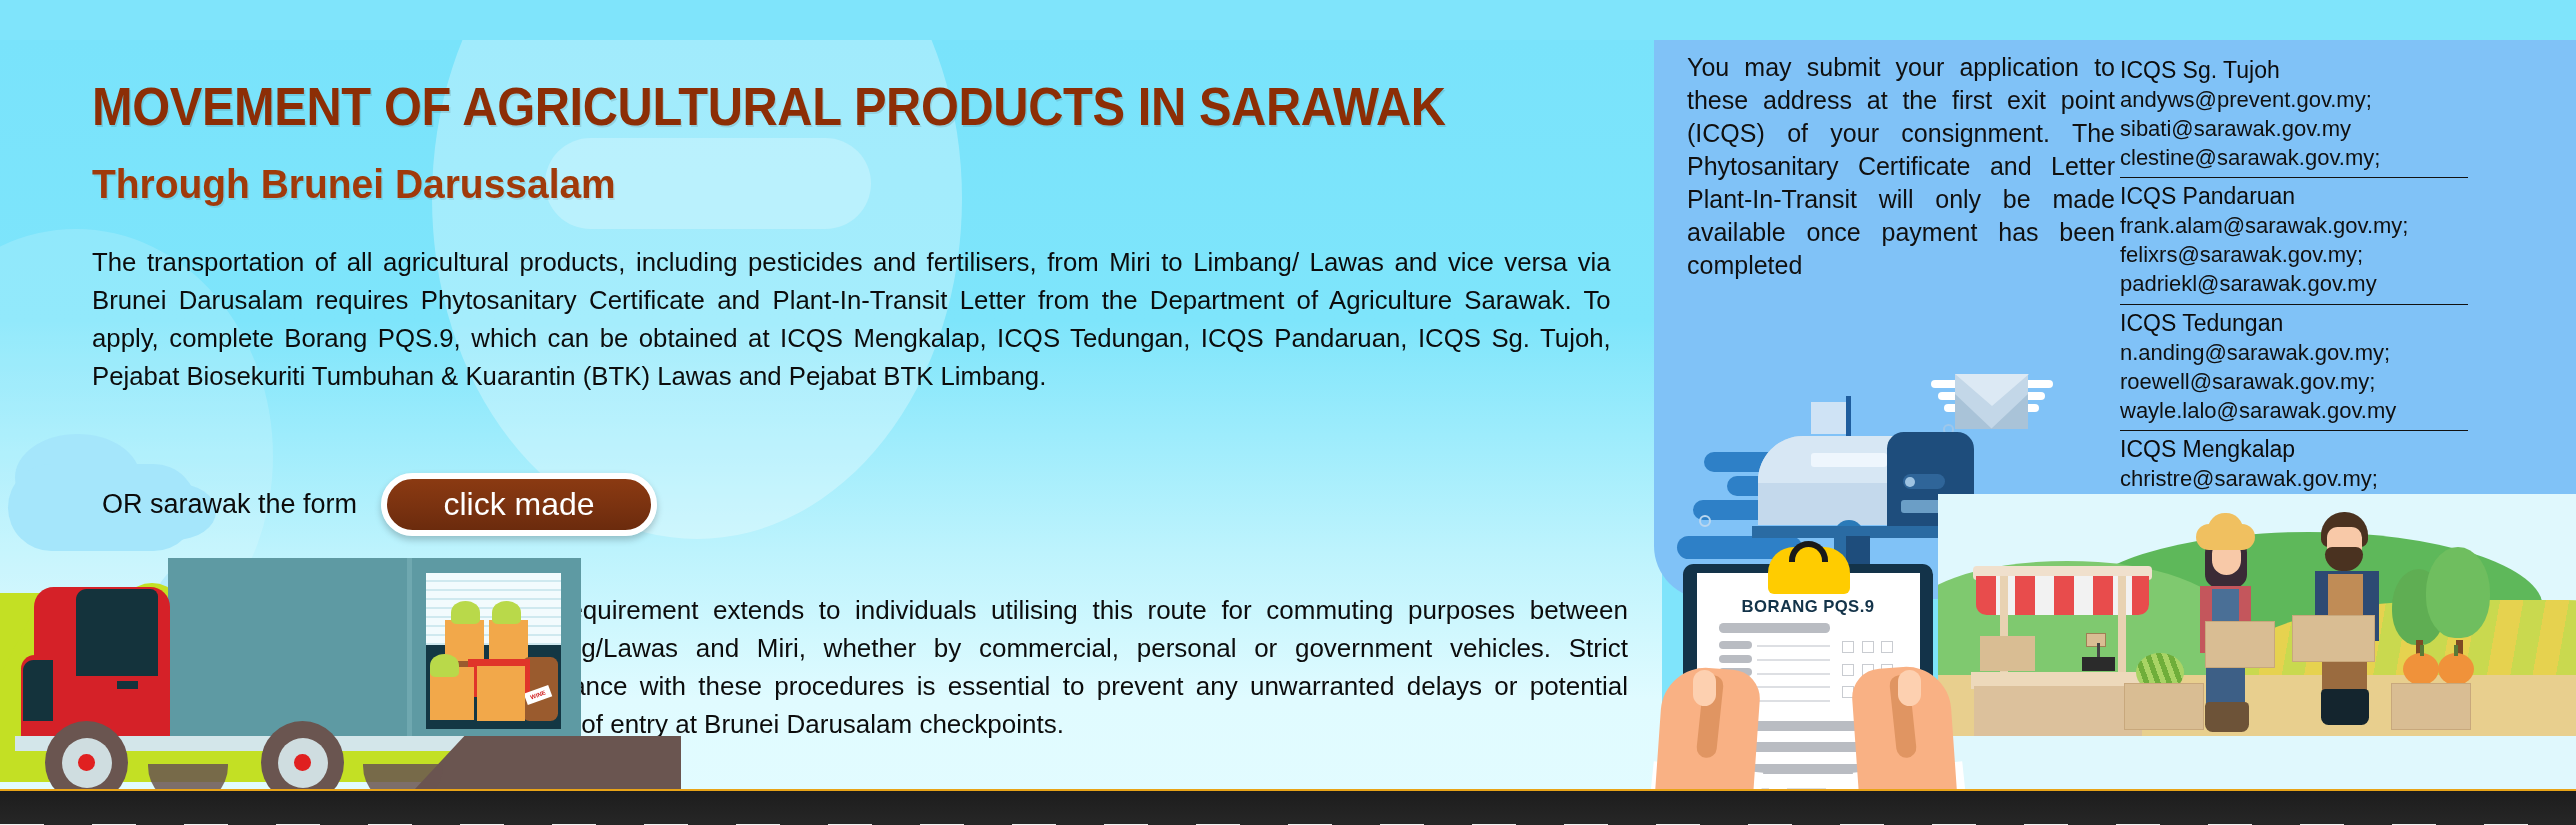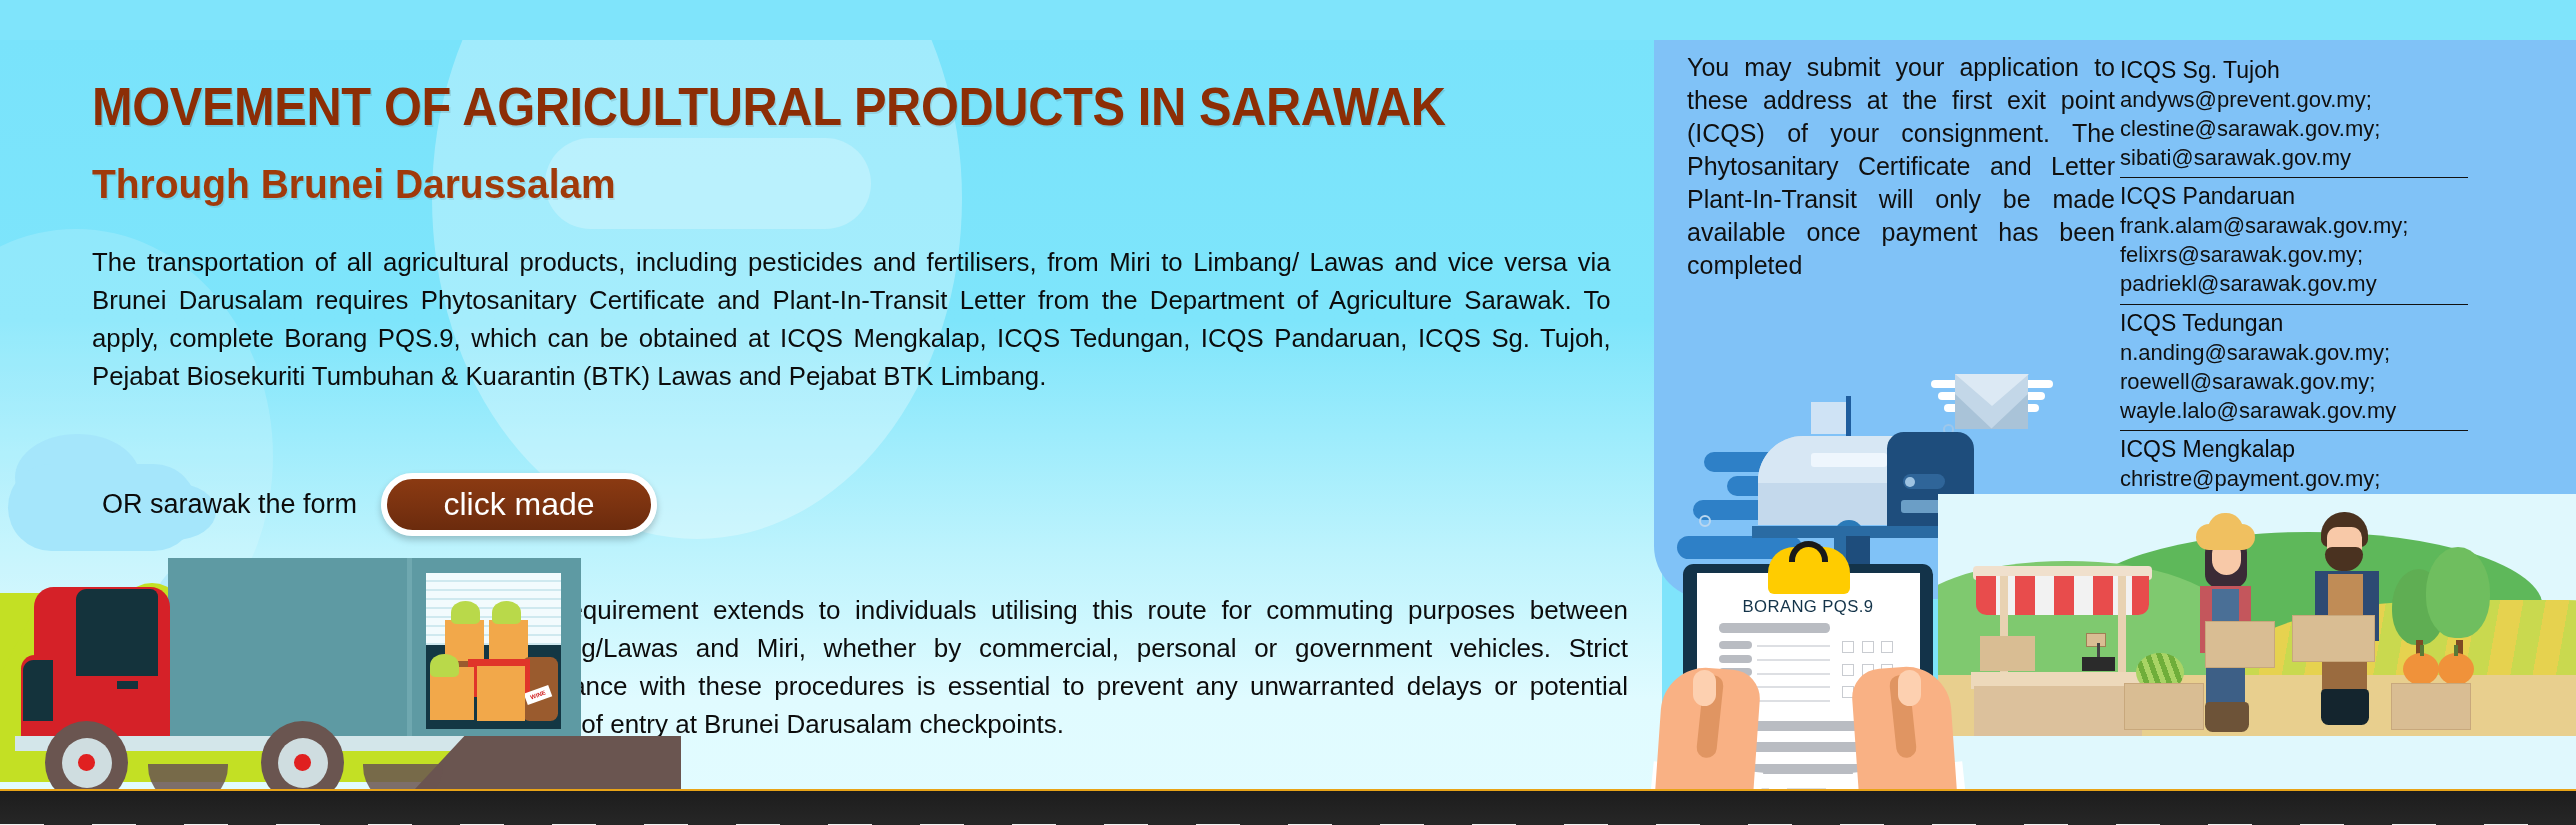--- a/index.html
+++ b/index.html
@@ -217,21 +217,21 @@
   .wr2{ left:63px; top:18px; width:27px; height:8.3px;}
   .wr3{ left:63px; top:30px; width:21px; height:8.3px;}
 
   
   .clipboard { position:absolute; left:1683px; top:507px; width:250px; height:318px; }
   .cb-frame { position:absolute; left:0; top:16.7px; width:250px; height:301px; background:#133349; border-radius:10.6px;}
   .cb-paper { position:absolute; left:13.6px; top:26px; width:223px; height:265px; background:#ffffff;}
   .cb-clip  { position:absolute; left:85px; top:0px; width:82px; height:47px; background:#ffcc00; border-radius: 26px 26px 6px 6px;}
   .cb-clip:before{content:""; position:absolute; left:21px; top:-6px; width:39px; height:21px; border-radius:19.7px 19.7px 0 0; border:6px solid #1a1a1a; border-bottom:none; box-sizing:border-box;}
   .cb-title { position:absolute; left:0; top:50px; width:250px; text-align:center;
-              font-size:16.7px; font-weight:normal; color:#133349; letter-spacing:0.4px;
+              font-size:16.7px; font-weight:bold; color:#133349; letter-spacing:0.4px;
               font-family:"Liberation Sans Narrow","Liberation Sans",sans-serif; }
   .cb-bar { position:absolute; background:#b9bcc2; border-radius:4.5px;}
   .cb-line{ position:absolute; background:#dddfe3; height:2.3px;}
   .cb-box { position:absolute; border:1.5px solid #c9ccd1; width:12px; height:12px;}
   .cb-bigbox{ position:absolute; border:1.5px solid #c9ccd1; width:16.7px; height:16.7px;}
   .cb-bigbar{ position:absolute; background:#b9bcc2; border-radius:5.3px; height:9.8px;}
 
   .hand { position:absolute; background:#f9b184; }
   .hand-l { left:1657px; top:628px; width:98px; height:197px; border-radius: 45px 29px 0 0; transform: rotate(4deg); }
   .hand-r { left:1857px; top:627px; width:98px; height:197px; border-radius: 29px 45px 0 0; transform: rotate(-4deg); }
@@ -380,38 +380,38 @@
   </div>
 
   <div class="right-panel"></div>
 
   <div class="submit-text">You may submit your application to these address at the first exit point (ICQS) of your consignment. The Phytosanitary Certificate and Letter Plant-In-Transit will only be made available once payment has been completed</div>
 
   <div class="contacts">
     <div class="contact-block">
       <div class="contact-title">ICQS Sg. Tujoh</div>
       <div class="contact-email">andyws@prevent.gov.my;</div>
+      <div class="contact-email">sibati@sarawak.gov.my</div>
       <div class="contact-email">clestine@sarawak.gov.my;</div>
-      <div class="contact-email">sibati@sarawak.gov.my</div>
     </div>
     <div class="contact-block">
       <div class="contact-title">ICQS Pandaruan</div>
       <div class="contact-email">frank.alam@sarawak.gov.my;</div>
       <div class="contact-email">felixrs@sarawak.gov.my;</div>
       <div class="contact-email">padriekl@sarawak.gov.my</div>
     </div>
     <div class="contact-block">
       <div class="contact-title">ICQS Tedungan</div>
       <div class="contact-email">n.anding@sarawak.gov.my;</div>
       <div class="contact-email">roewell@sarawak.gov.my;</div>
       <div class="contact-email">wayle.lalo@sarawak.gov.my</div>
     </div>
     <div class="contact-block">
       <div class="contact-title">ICQS Mengkalap</div>
-      <div class="contact-email">christre@payment.gov.my;</div>
+      <div class="contact-email">christre@sarawak.gov.my;</div>
       <div class="contact-email">azlanawgku@sarawak.gov.my</div>
     </div>
   </div>
 
   <div class="mailbox">
     <div class="speed sp1"></div>
     <div class="speed sp2"></div>
     <div class="speed sp3"></div>
     <div class="speed sp4"></div>
     <div class="speed sp5"></div>

